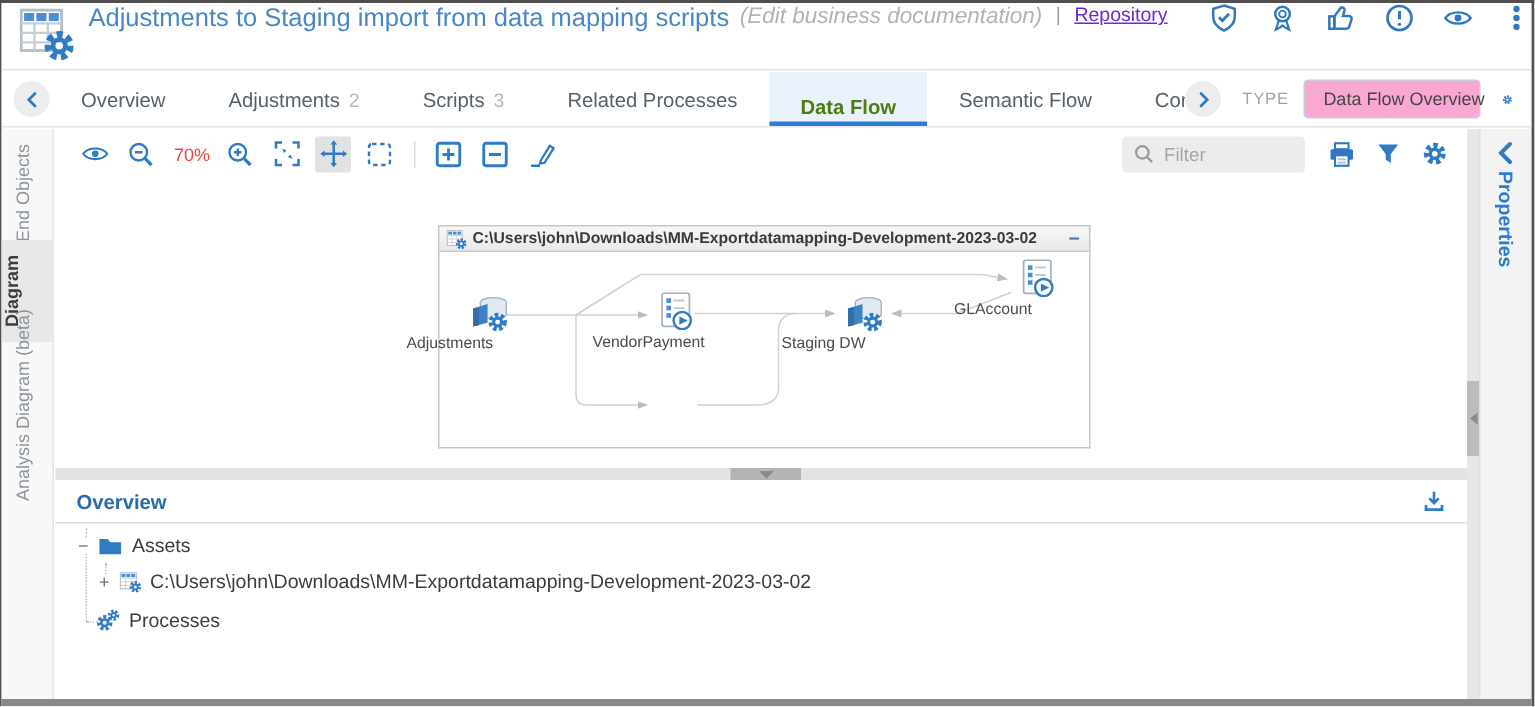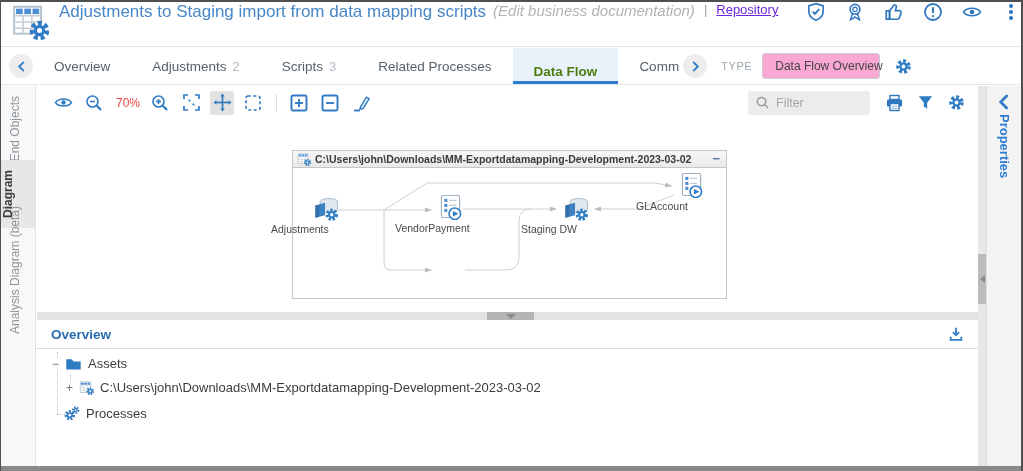--- a/index.html
+++ b/index.html
@@ -208,20 +208,23 @@
     <div class="tab">
         <span>Scripts</span>
         <span class="cnt">3</span>
       </div>
     <div class="tab">
         <span>Related Processes</span>
       </div>
     <div class="tab active">
         <span>Data Flow</span>
       </div>
+    <div class="tab">
+        <span>Semantic Flow</span>
+      </div>
     <div class="tab truncated">
         <span>Comm</span>
       </div>
     <div class="circle-btn">
       <svg width="11" height="11" viewBox="0 0 12 12" fill="none" stroke="#2f7cc4" stroke-width="2" stroke-linecap="round">
           <polyline points="4,1.5 8.5,6 4,10.5"></polyline>
         </svg>
     </div>
     <span class="type-label">TYPE</span>
     <div class="type-select">

